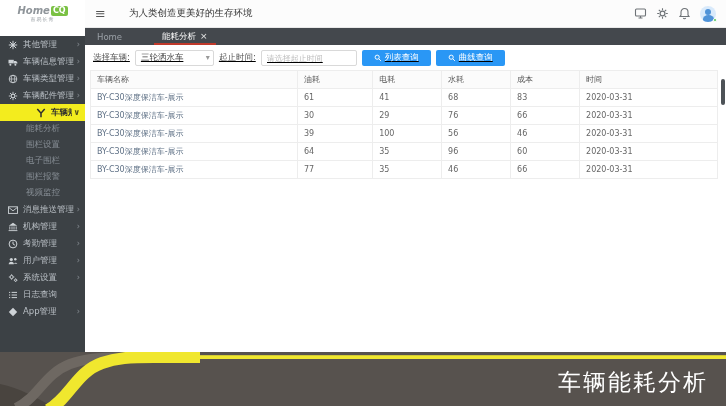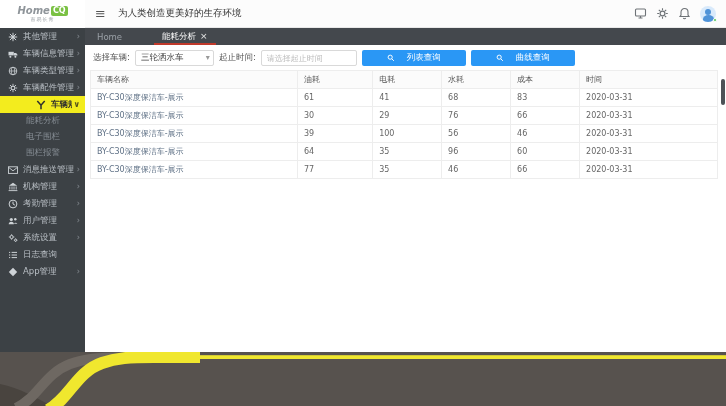--- a/index.html
+++ b/index.html
@@ -11,32 +11,32 @@
   .topbar { position:absolute; top:0; left:0; right:0; height:28px; background:#fcfcfc;
             border-bottom:1px solid #e9e9e9; display:flex; align-items:center; }
   .logo { width:85px; height:28px; background:#ffffff; display:flex; flex-direction:column;
           align-items:center; justify-content:center; line-height:1; }
   .logo-row { display:flex; align-items:center; gap:1px; }
   .logo-main { font-size:10px; font-weight:bold; color:#8f959a; font-style:italic; }
   .logo-accent { font-size:8px; font-weight:bold; color:#ffffff; background:#7ac143;
                  padding:1px 2px; border-radius:2px; }
   .logo-sub { font-size:5px; color:#9aa0a5; margin-top:1px; letter-spacing:1px; }
   .hamburger { margin-left:10px; font-size:13px; color:#555; cursor:pointer; line-height:1; }
-  .top-title { margin-left:12px; font-size:9.5px; color:#333; }
+  .top-title { margin-left:23px; font-size:9.5px; color:#333; }
   .top-right { margin-left:auto; display:flex; align-items:center; gap:9px; padding-right:10px; }
   .top-ic { width:13px; height:13px; color:#6e7377; cursor:pointer; }
   .avatar-wrap { position:relative; width:16px; height:16px; cursor:pointer; }
   .avatar { width:16px; height:16px; border-radius:50%; background:#d9eafb; overflow:hidden; position:relative; }
   .avatar .head { position:absolute; left:5px; top:3px; width:6px; height:6px; border-radius:50%; background:#4f93d8; }
   .avatar .body { position:absolute; left:2.5px; top:9.5px; width:11px; height:8px; border-radius:50% 50% 0 0; background:#4f93d8; }
   .status-dot { position:absolute; right:-1px; bottom:0; width:4px; height:4px; border-radius:50%;
                 background:#43c04a; border:1px solid #fff; }
 
   
-  .sidebar { position:absolute; top:28px; left:0; width:85px; bottom:54px; background:#3c4145; overflow:hidden; }
+  .sidebar { position:absolute; top:36px; left:0; width:85px; bottom:54px; background:#3c4145; overflow:hidden; }
   .side-item { height:17px; display:flex; align-items:center; padding:0 5px 0 8px;
                color:#b9bfc5; font-size:8.5px; cursor:pointer; white-space:nowrap; }
   .side-item .ic { width:10px; height:10px; margin-right:5px; flex:none; color:#ced3d7; }
   .side-item .lbl { flex:1; overflow:hidden; }
   .side-item .caret { font-size:8px; color:#878d93; margin-left:2px; }
   .side-item.active { background:#f3ec1e; color:#2e2e2e; font-weight:bold;padding-left:36px; }
   .side-item.active .ic { color:#2e2e2e; }
   .side-item.active .caret { color:#55521a; }
   .side-sub { }
   .side-subitem { height:16px; display:flex; align-items:center; padding-left:26px;
@@ -46,31 +46,31 @@
   .tabbar { position:absolute; top:28px; left:85px; right:0; height:17px; background:#44484d;
             display:flex; align-items:stretch; }
   .tab { position:relative; display:flex; align-items:center; gap:4px; padding:0 12px;
          font-size:8.5px; color:#9aa0a6; cursor:pointer; }
   .tab.active { color:#ffffff; margin-left:16px; }
   .tab .close { font-size:9px; color:#e8e8e8; cursor:pointer; line-height:1; }
   .tab .underline { position:absolute; left:4px; right:4px; bottom:0; height:2px; background:#c0392b; }
 
   
   .content { position:absolute; top:45px; left:85px; right:0; bottom:54px; background:#ffffff; }
-  .filters { display:flex; align-items:center; gap:5px; padding:5px 8px 4px 8px; }
+  .filters { display:flex; align-items:center; gap:5px; padding:5px 8px 4px 8px;text-decoration:underline; }
   .f-label { font-size:8.5px; color:#555; white-space:nowrap; }
   .select { position:relative; width:79px; height:16px; border:1px solid #d9d9d9; border-radius:2px;
             background:#fff; display:flex; align-items:center; padding:0 12px 0 5px;
             font-size:8.5px; color:#444; cursor:pointer; }
   .select .sel-caret { position:absolute; right:3px; top:2px; font-size:8px; color:#999; }
   .t-input { width:96px; height:16px; border:1px solid #d9d9d9; border-radius:2px;
              font-size:8px; padding:0 5px; color:#444; font-family:inherit; }
   .t-input::placeholder { color:#bcbcbc; }
-  .btn { height:16px; display:flex; align-items:center; gap:12px; background:#2a97f5; border:none;
-         color:#fff; border-radius:2px; font-size:8.5px; padding:0 25px; cursor:pointer; font-family:inherit; }
+  .btn { height:16px; display:flex; align-items:center; gap:3px; background:#2a97f5; border:none;
+         color:#fff; border-radius:2px; font-size:8.5px; padding:0 12px; cursor:pointer; font-family:inherit; }
   .btn .mag { width:8px; height:8px; }
 
   table.grid { border-collapse:collapse; width:calc(100% - 13px); margin-left:5px; table-layout:fixed; }
   table.grid th, table.grid td { border:1px solid #ededed; font-size:8px; font-weight:normal;
        text-align:left; padding:3px 6px; height:16px; white-space:nowrap; overflow:hidden; }
   table.grid th { color:#555; background:#fbfbfb; }
   table.grid td { color:#666; background:#fff; }
   table.grid td.name { color:#5f7186; }
   .vscroll { position:absolute; right:1px; top:34px; width:4px; height:26px;
              background:#4d5257; border-radius:2px; cursor:pointer; }
@@ -157,22 +157,24 @@
       </div>
       <div class="side-item active">
         <svg class="ic" viewBox="0 0 10 10">
           <path d="M1.3 1L5 5.2 8.7 1M5 5.2V9.3" fill="none" stroke="currentColor" stroke-width="1.5"></path>
         </svg>
         <span class="lbl">车辆规范管理</span>
         <span class="caret">∨</span>
       </div>
       <div class="side-sub">
         <div class="side-subitem">能耗分析</div>
+        <div class="side-subitem">围栏设置</div>
         <div class="side-subitem">电子围栏</div>
         <div class="side-subitem">围栏报警</div>
+        <div class="side-subitem">视频监控</div>
       </div>
       <div class="side-item">
         <svg class="ic" viewBox="0 0 10 10">
           <rect x=".5" y="1.8" width="9" height="6.6" fill="none" stroke="currentColor" stroke-width=".9"></rect>
           <path d="M.5 2.3L5 5.8l4.5-3.5" fill="none" stroke="currentColor" stroke-width=".9"></path>
         </svg>
         <span class="lbl">消息推送管理</span>
         <span class="caret">›</span>
       </div>
       <div class="side-item">
@@ -329,15 +331,16 @@
   </div>
 
   <div class="banner">
     <svg width="726" height="54" viewBox="0 0 726 54">
       <rect x="0" y="0" width="726" height="54" fill="#57524e"></rect>
       <path d="M0,32 C20,36 36,46 52,54 L0,54 Z" fill="#49443f"></path>
       <path d="M16,56 C38,46 44,22 70,12 C84,6.5 98,5.5 122,5.5 L152,5.5" fill="none" stroke="#6e6862" stroke-width="10"></path>
       <path d="M48,58 C70,46 76,20 102,11 C116,6 130,5 154,5 L200,5" fill="none" stroke="#f0e72e" stroke-width="12"></path>
       <rect x="150" y="3.2" width="576" height="3.8" fill="#f0e72e"></rect>
     </svg>
+    <div class="banner-title">车辆能耗分析</div>
   </div>
 
 </div>
 
 </body></html>

